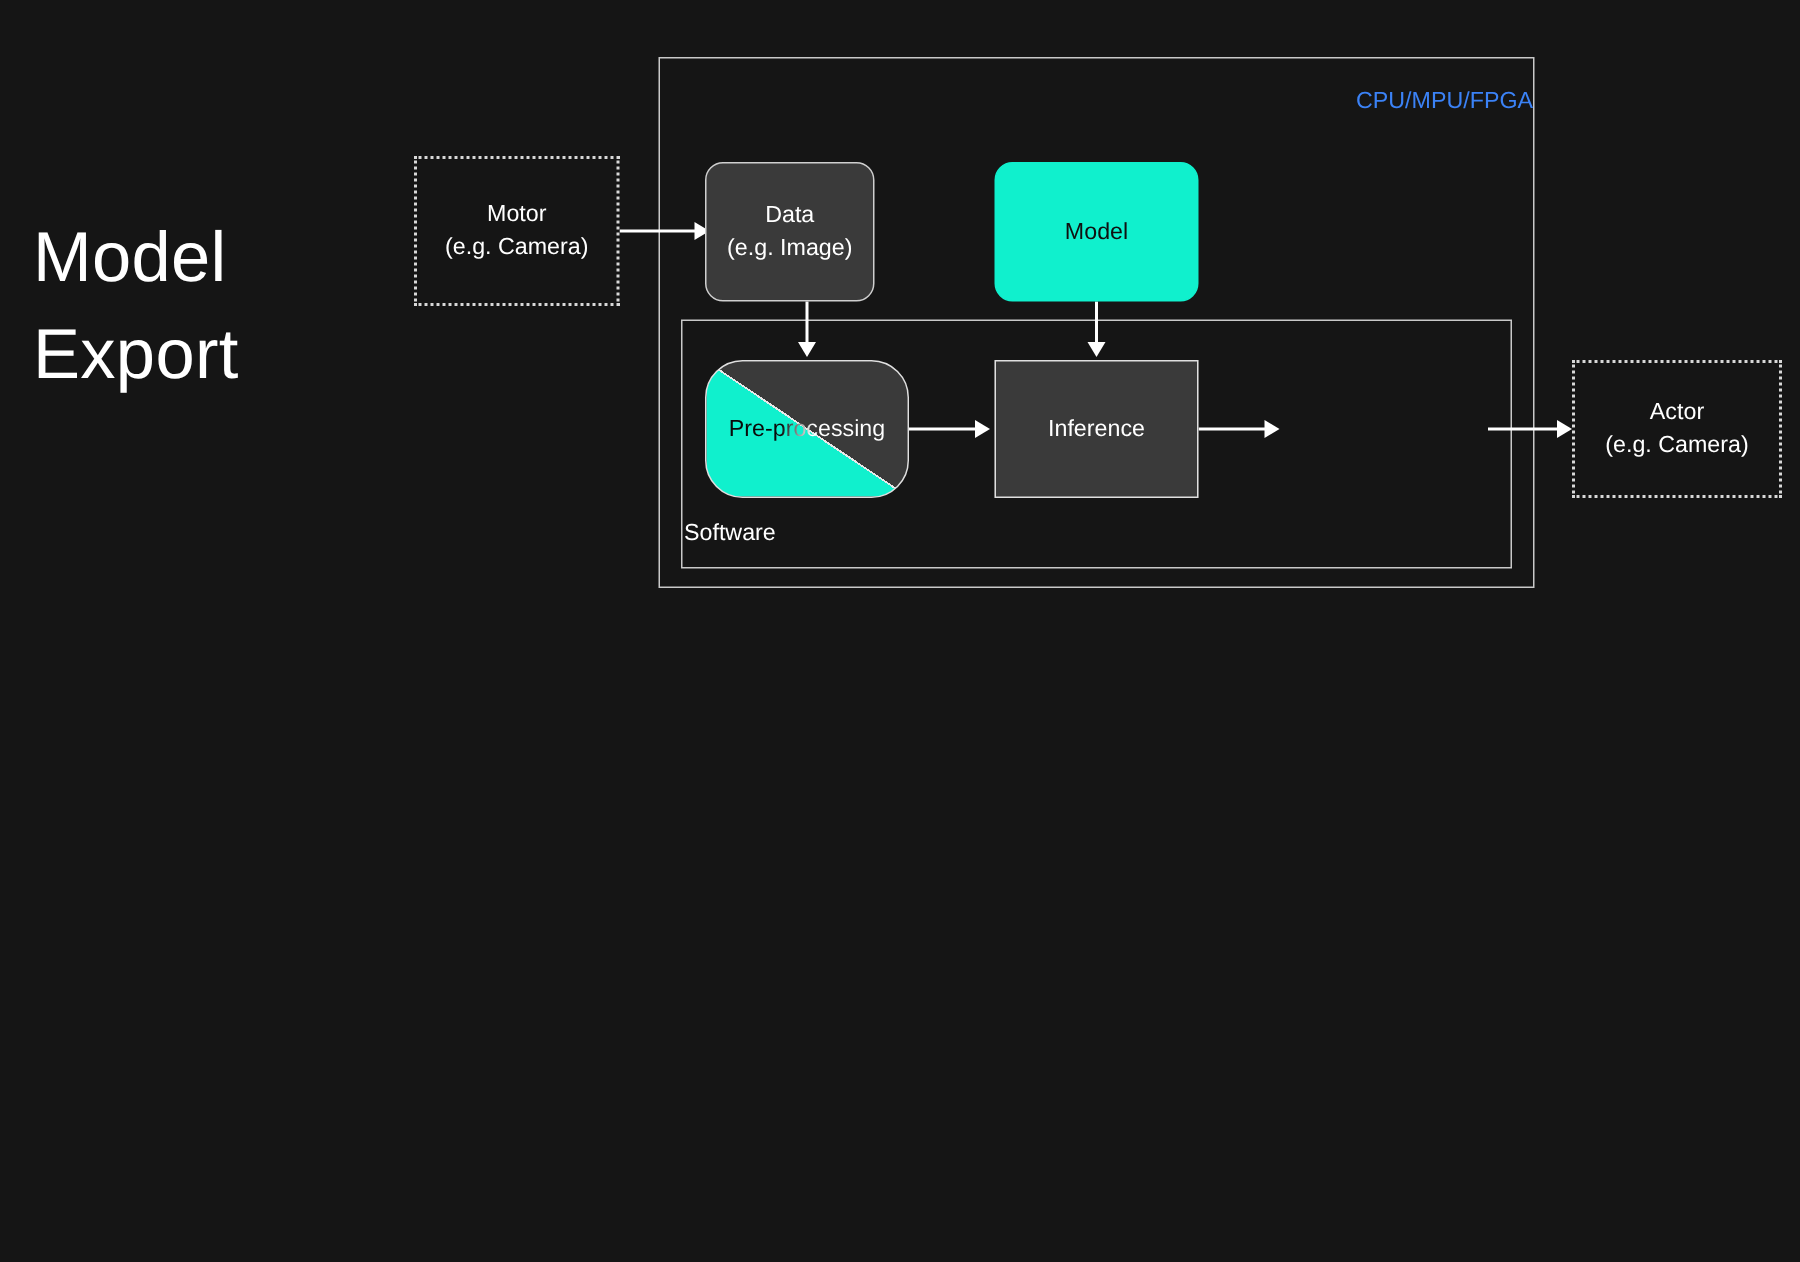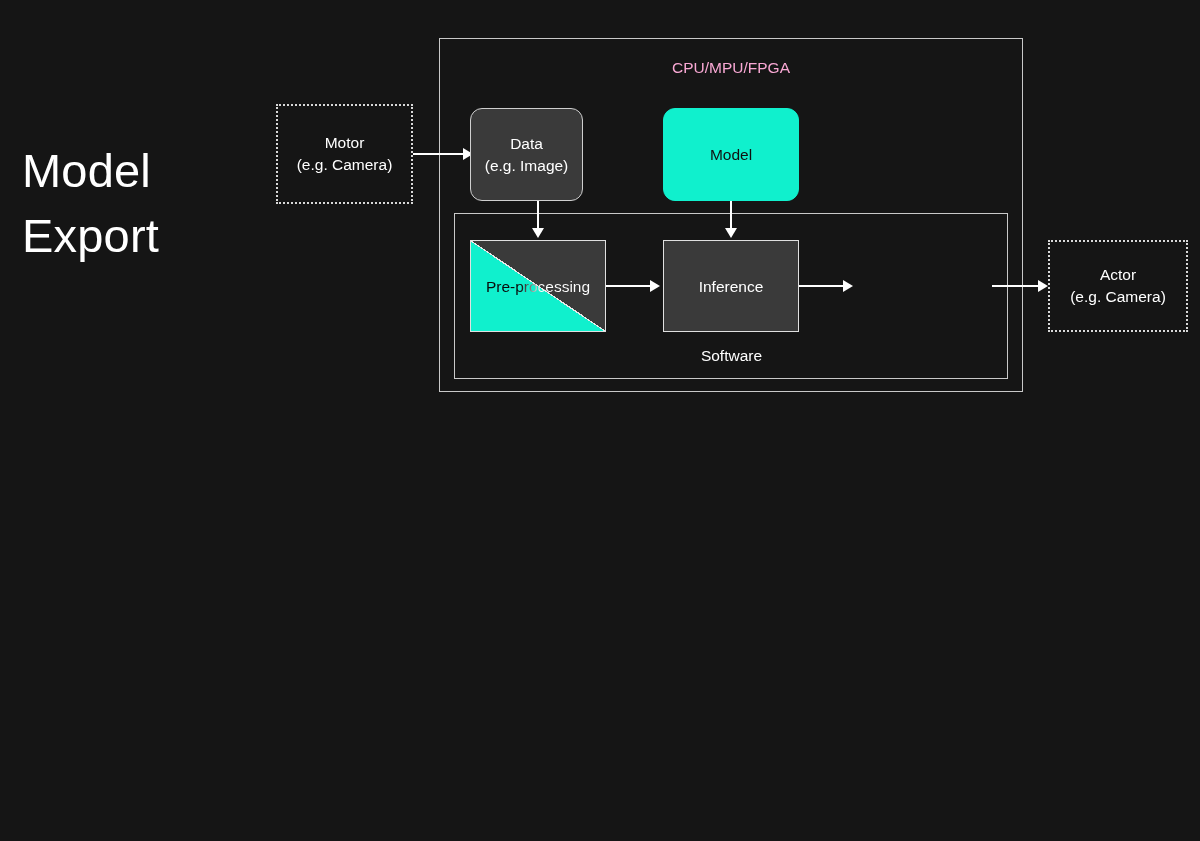--- a/index.html
+++ b/index.html
@@ -72,42 +72,42 @@
     background: #151515;
     box-sizing: border-box;
     z-index: 2;
   }
   #section-0 .cpu-box { top: 38px;  height: 354px; }
 
   .cpu-label {
     position: absolute;
     left: 0; right: 0;
     top: 20px;
-    text-align: center;
-    font-size: 15.5px;
-    color: #f9a8d4;
+    text-align: right;
+    font-size: 15.5px;
+    color: #3b82f6;
   }
 
   
   .sw-box {
     position: absolute;
     left: 14px;
     right: 14px;
     border: 1.4px solid #c9c9c9;
     background: #151515;
     box-sizing: border-box;
     z-index: 3;
   }
   #section-0 .sw-box { top: 174px; height: 166px; }
 
   .sw-label {
     position: absolute;
     left: 1px; right: 0;
     bottom: 13px;
-    text-align: center;
+    text-align: left;
     font-size: 15.5px;
     color: #ffffff;
   }
 
   
   .round-box {
     position: absolute;
     border-radius: 12px;
     border: 1.6px solid #cfcfcf;
     display: flex;
@@ -131,21 +131,21 @@
   .stage-box {
     position: absolute;
     width: 136px;
     height: 92px;
     border: 1.6px solid #e0e0e0;
     box-sizing: border-box;
     z-index: 5;
   }
   #section-0 .stage-box { top: 240px; }
 
-  .stage-box.pre  { left: 470px; }
+  .stage-box.pre  { left: 470px; border-radius: 25px; }
   .stage-box.inf  { left: 663px; padding-left: 32px; }
   .stage-box.post { left: 856px; }
   
   .fill-dark { background: #3a3a3a; }
   
   .fill-split {
     background: linear-gradient(to bottom left, #3a3a3a 0 49.6%, #e8e8e8 49.6% 50.4%, #10f0cd 50.4% 100%);
   }
 
   .stage-text {

